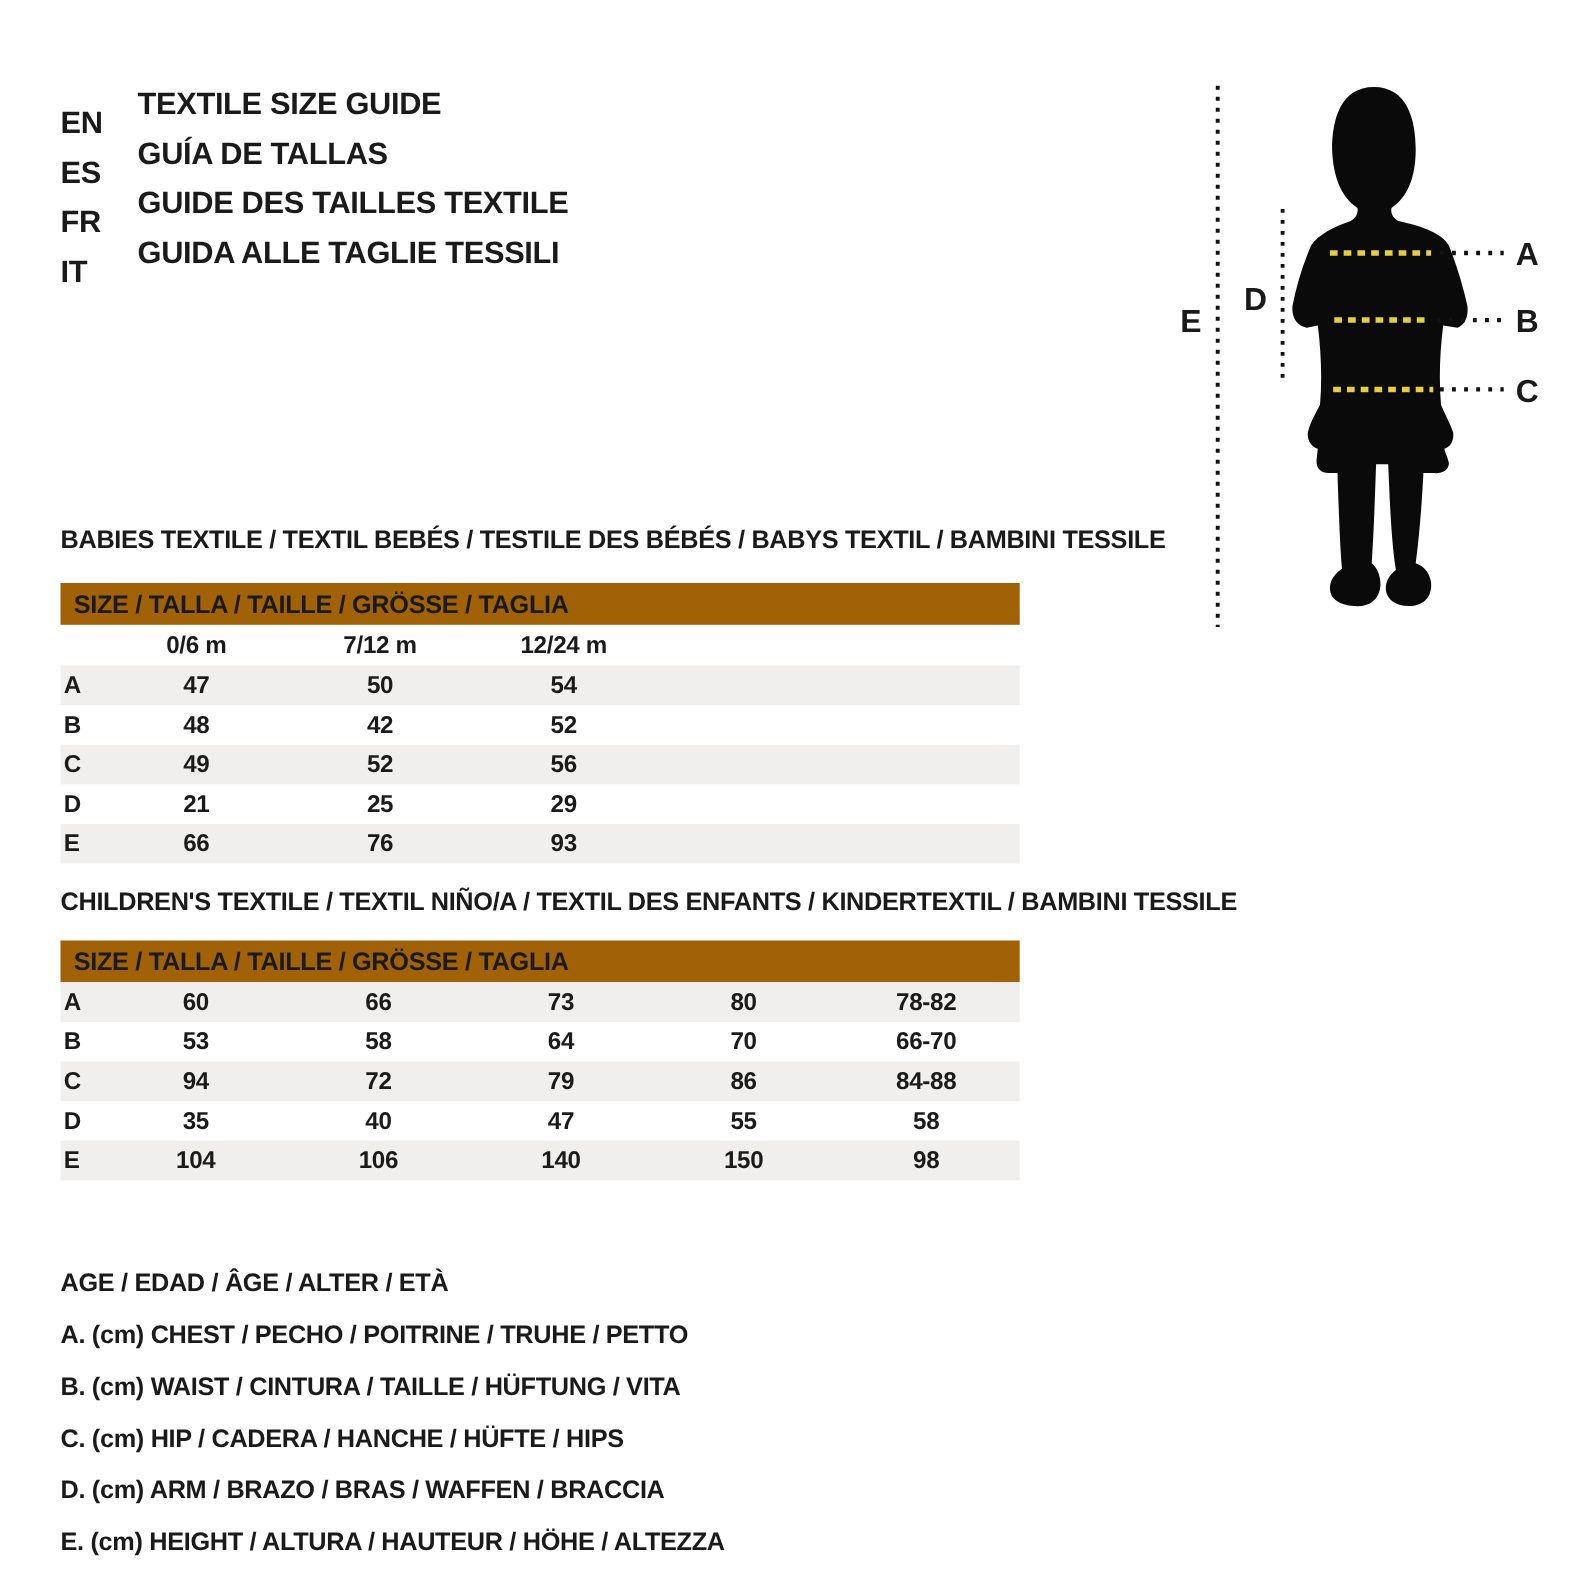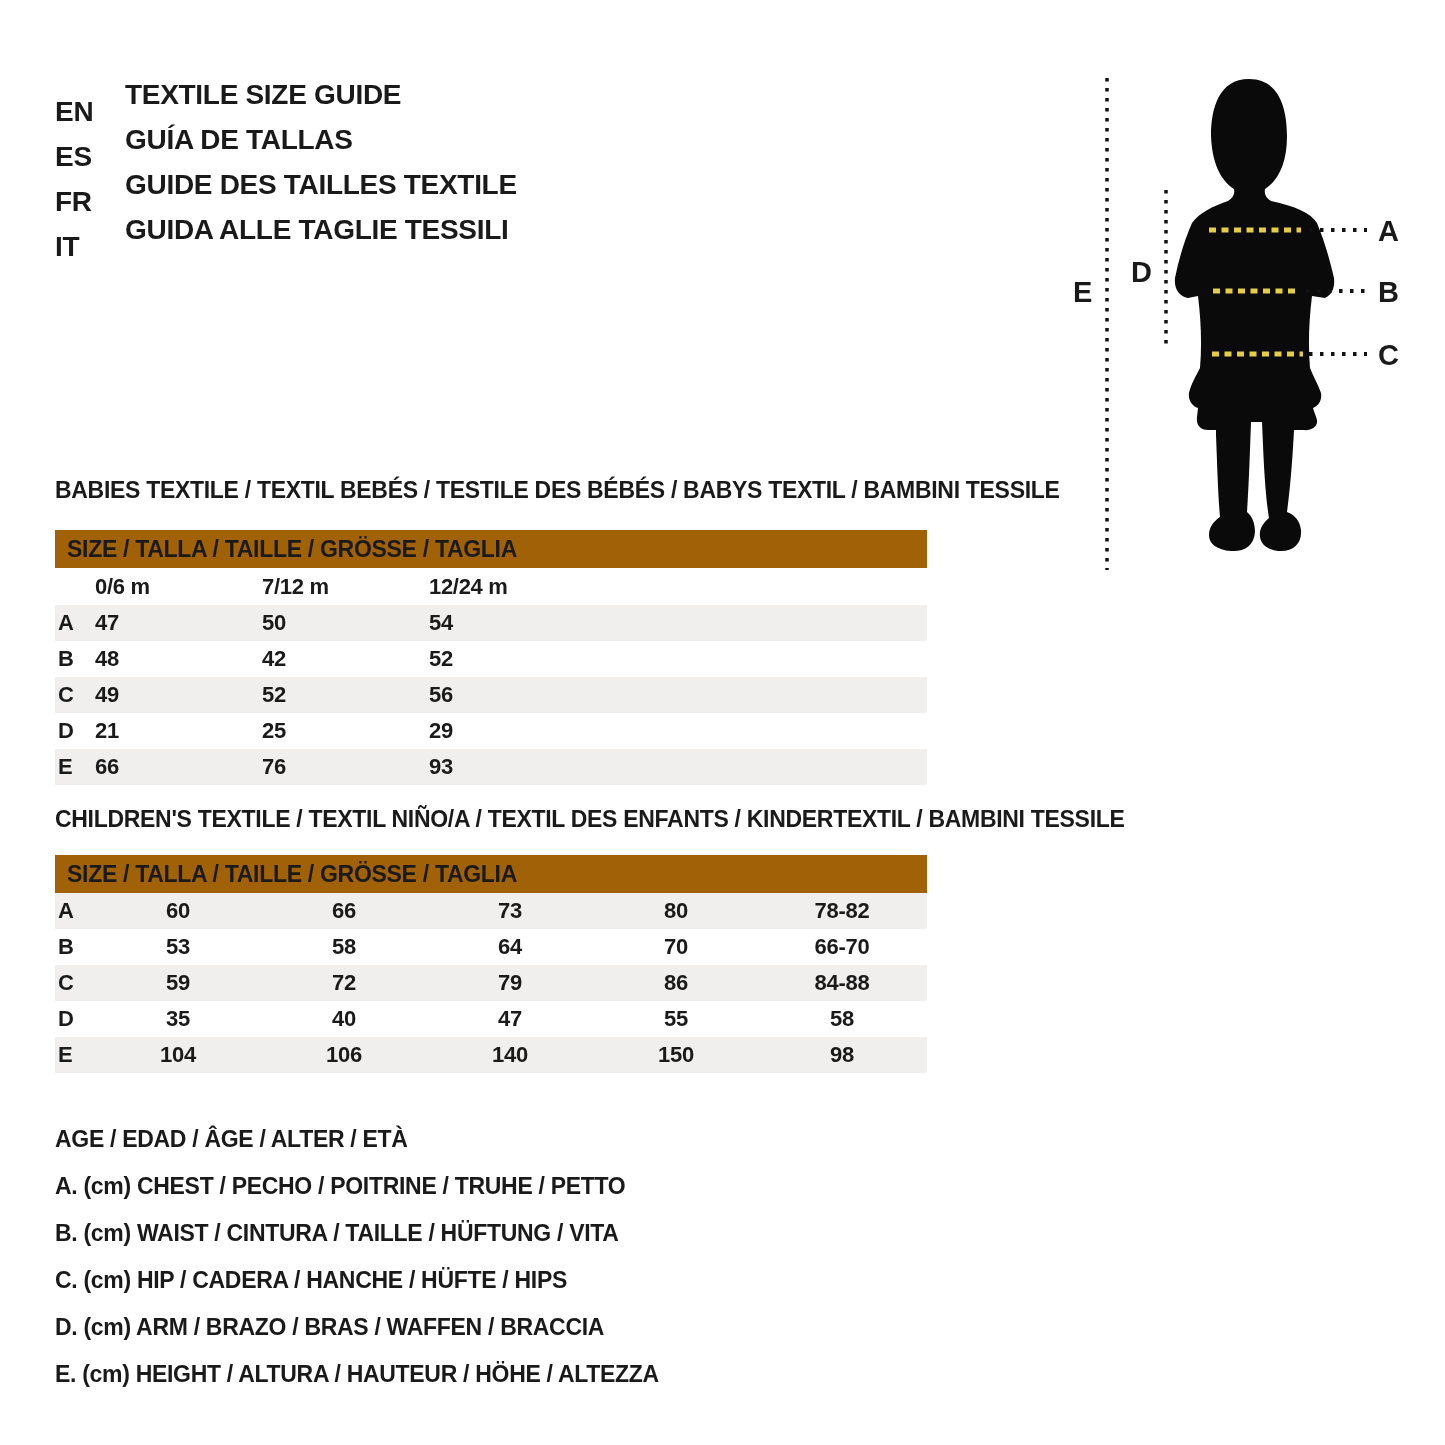--- a/index.html
+++ b/index.html
@@ -33,24 +33,24 @@
     height:38px; line-height:38px;
     background:#a16207;
     padding-left:12px;
     font-size:23px;
     white-space:nowrap;
   }
   .trow { display:flex; height:36px; line-height:36px; font-size:22px; }
   .trow.head { height:37px; line-height:37px; }
   .trow.alt { background:#f0efee; }
   .cell-label { width:40px; padding-left:3px; text-align:left; }
-  .table-babies .cell { width:167px; text-align:left; }
+  .table-babies .cell { width:167px; text-align:center; }
   .table-children .cell { width:166px; text-align:center; }
   
-  .legend { position:absolute; left:55px; top:1116px; }
+  .legend { position:absolute; left:55px; top:1143px; }
   .legend-line { height:47px; line-height:47px; font-size:23px; white-space:nowrap; }
 </style>
 </head>
 <body>
 
 <div class="lang-header">
   <div class="lang-row">
     <span class="lang-code">EN</span>
     <span class="lang-title">TEXTILE SIZE GUIDE</span>
   </div>
@@ -199,21 +199,21 @@
   <div class="trow">
     <div class="cell-label">B</div>
     <div class="cell">53</div>
     <div class="cell">58</div>
     <div class="cell">64</div>
     <div class="cell">70</div>
     <div class="cell">66-70</div>
   </div>
   <div class="trow alt">
     <div class="cell-label">C</div>
-    <div class="cell">59</div>
+    <div class="cell">94</div>
     <div class="cell">72</div>
     <div class="cell">79</div>
     <div class="cell">86</div>
     <div class="cell">84-88</div>
   </div>
   <div class="trow">
     <div class="cell-label">D</div>
     <div class="cell">35</div>
     <div class="cell">40</div>
     <div class="cell">47</div>

